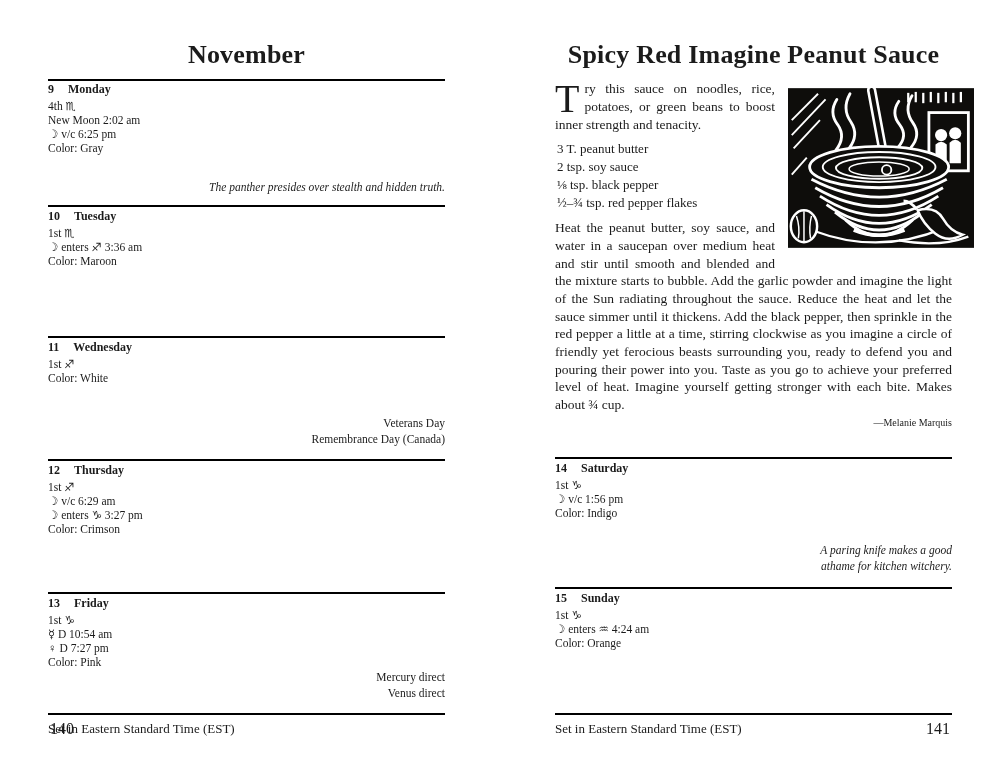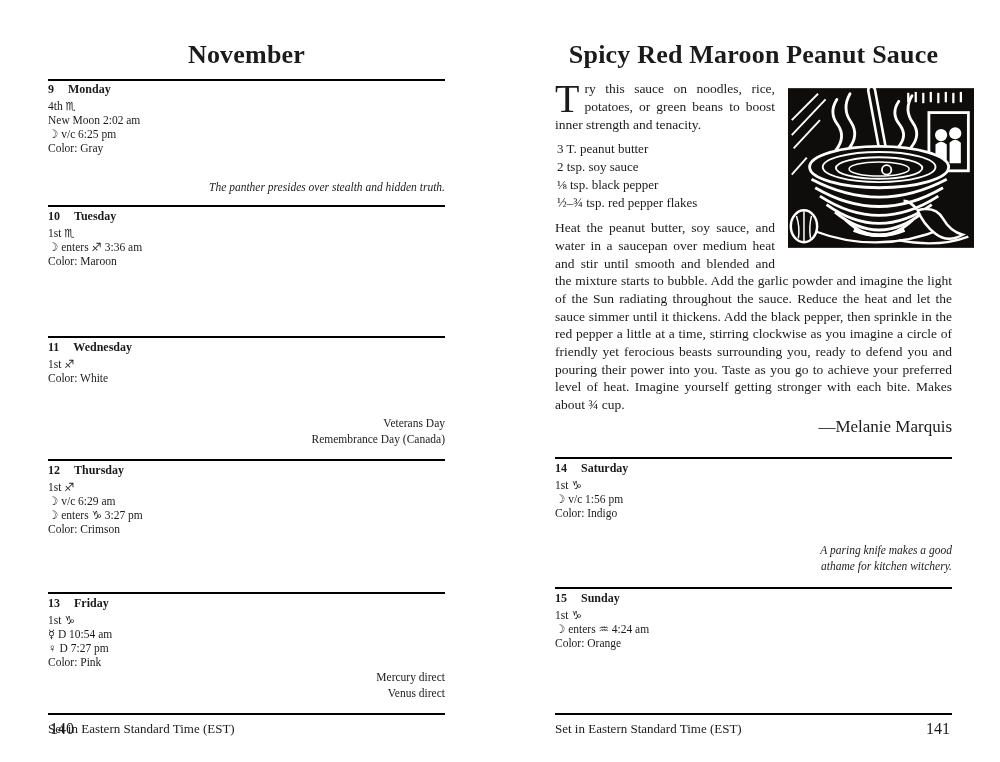--- a/index.html
+++ b/index.html
@@ -45,21 +45,21 @@
     float:right;width:186px;height:168px;margin:4px -22px 8px 13px;
   }
   .recipe .illo svg{display:block;width:186px;height:168px;}
   .intro{font-size:13.5px;line-height:1.32;text-align:justify;margin:0 0 8px 0;}
   .dropcap{
     float:left;font-size:40px;line-height:.78;padding:3px 5px 0 0;
   }
   .ingredients{font-size:13px;line-height:1.23;margin:0 0 8px 2px;}
   .ingredients div{margin-bottom:2px;}
   .method{font-size:13.5px;line-height:1.31;text-align:justify;margin:0;}
-  .attribution{text-align:right;font-size:17px;margin-top:3px;}
+  .attribution{text-align:right;font-size:10px;margin-top:3px;}
 </style>
 </head>
 <body>
 
 <div class="page" id="page-left">
   <div class="page-title">November</div>
   <div class="hrule" style="top:39px"></div>
 
   <div class="entry" style="top:43px;height:120px">
     <div class="head">
@@ -124,21 +124,21 @@
   </div>
 
   <div class="hrule" style="top:673px"></div>
   <div class="footer">
     <span class="pgnum left">140</span>
     <span class="tz">Set in Eastern Standard Time (EST)</span>
   </div>
 </div>
 
 <div class="page" id="page-right">
-  <div class="page-title">Spicy Red Maroon Peanut Sauce</div>
+  <div class="page-title">Spicy Red Imagine Peanut Sauce</div>
 
   <div class="recipe">
     <div class="illo">
       <svg viewBox="0 0 198 170" xmlns="http://www.w3.org/2000/svg">
         <rect x="0" y="0" width="198" height="170" fill="#0e0d0b"></rect>
 
         <g stroke="#fff" stroke-width="2" fill="none">
           <path d="M4 34 L32 6"></path>
             <path d="M4 50 L40 12"></path>
             <path d="M6 64 L34 34"></path>

